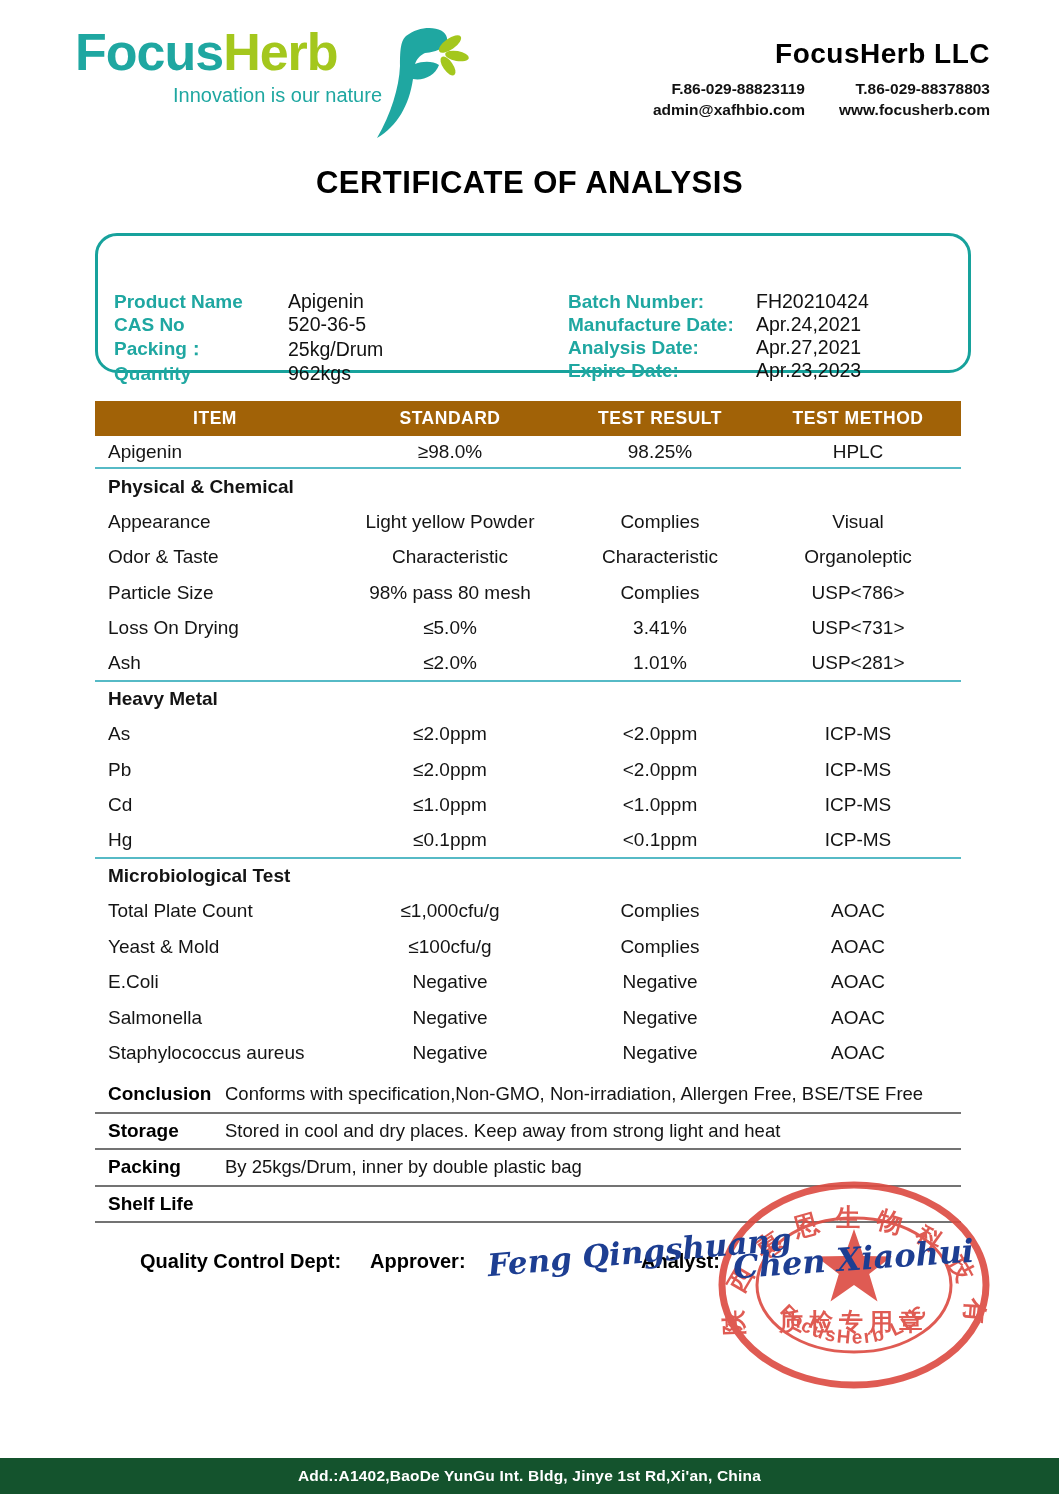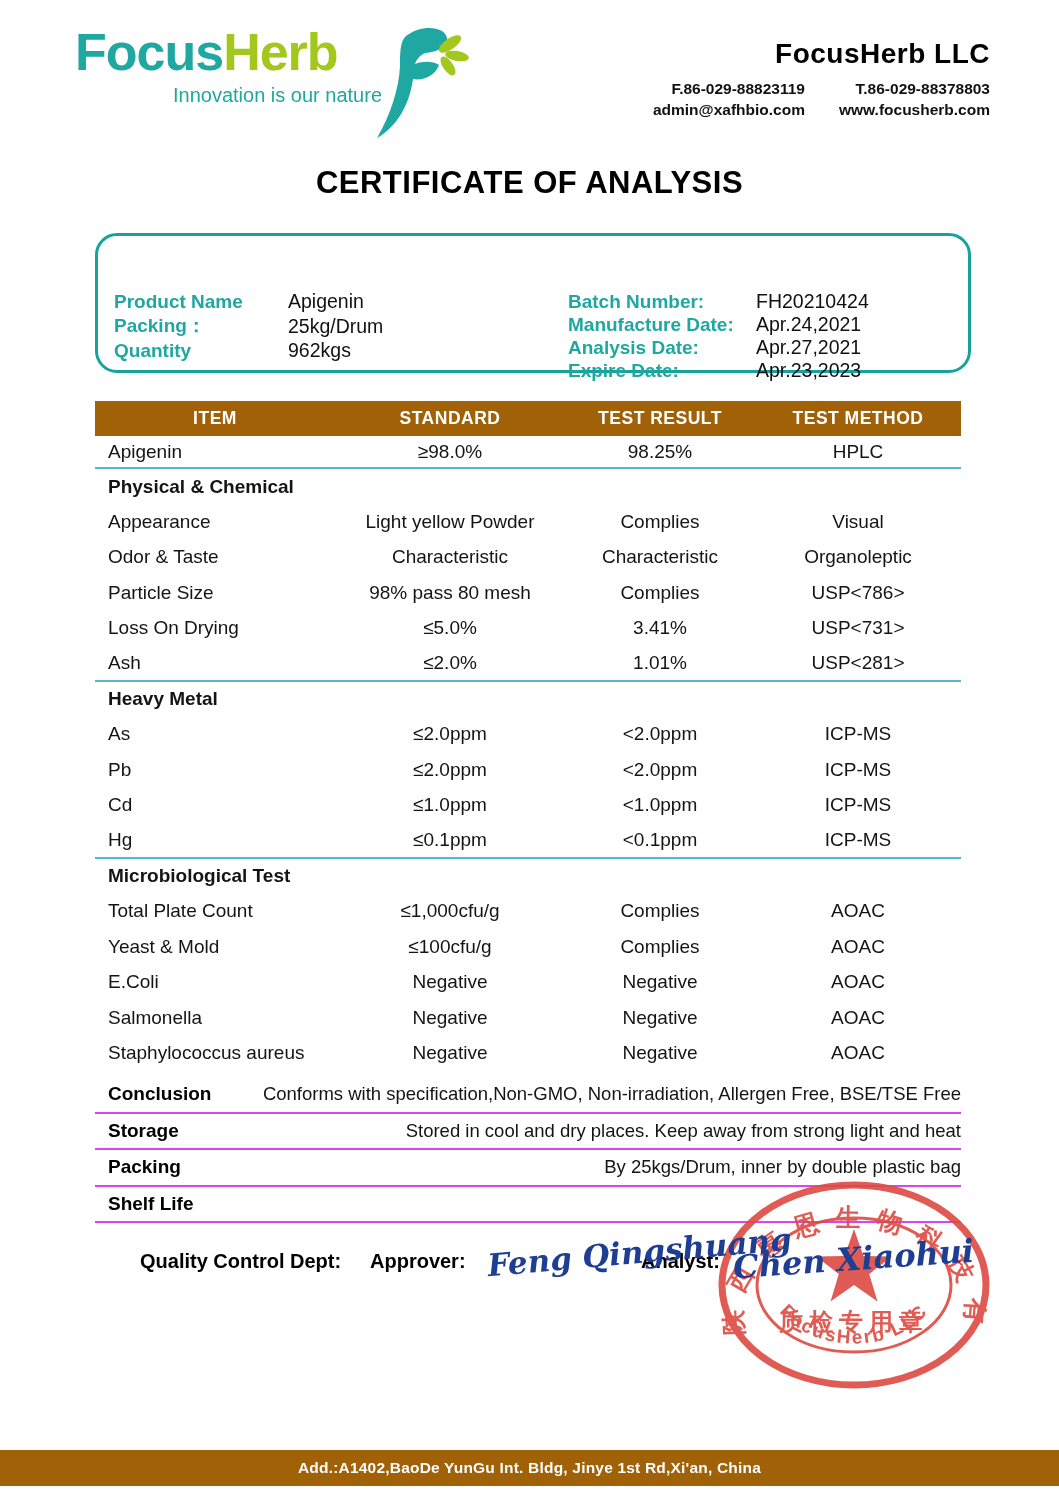--- a/index.html
+++ b/index.html
@@ -38,35 +38,35 @@
   .trow.divider{border-bottom:2px solid #56bac6;}
   .trow.section{height:35px;}
   .section-label{font-weight:bold;font-size:19.5px;color:#000;text-align:left;padding-left:13px;}
   .cell{box-sizing:border-box;font-size:19px;color:#141414;}
   .c0{width:240px;text-align:left;padding-left:13px;}
   .c1{width:230px;text-align:center;}
   .c2{width:190px;text-align:center;}
   .c3{width:206px;text-align:center;}
   
   .notes{position:absolute;top:1077px;left:95px;width:866px;}
-  .note-row{display:flex;align-items:center;height:36.5px;border-bottom:2px solid #d946ef;box-sizing:border-box;justify-content:space-between;}
+  .note-row{display:flex;align-items:center;height:36.5px;border-bottom:2px solid #737373;box-sizing:border-box;}
   .note-label{width:117px;padding-left:13px;font-weight:bold;font-size:19px;color:#000;flex:none;}
   .note-value{font-size:18.5px;color:#141414;white-space:nowrap;}
   
   .sig-label{position:absolute;font-size:20px;font-weight:bold;color:#000;white-space:nowrap;}
   .dept-label{top:1250px;left:140px;}
   .approver-label{top:1250px;left:370px;}
   .analyst-label{top:1250px;left:641px;}
   .signature{position:absolute;font-family:"DejaVu Serif", serif;font-style:italic;font-weight:bold;color:#1d3e92;white-space:nowrap;z-index:5;}
   .approver-sig{top:1234px;left:487px;font-size:31px;transform:rotate(-5deg);}
   .analyst-sig{top:1240px;left:733px;font-size:32px;transform:rotate(-4deg);}
   
   .stamp{position:absolute;top:1178px;left:712px;width:285px;height:215px;opacity:0.9;z-index:3;}
   
-  .footer-bar{position:absolute;left:0;bottom:12px;width:100%;height:36px;background:#a16207;display:flex;align-items:center;justify-content:center;}
+  .footer-bar{position:absolute;left:0;bottom:4px;width:100%;height:36px;background:#14532d;display:flex;align-items:center;justify-content:center;}
   .footer-text{color:#ffffff;font-size:15.5px;font-weight:bold;letter-spacing:0.2px;}
 </style>
 </head>
 <body>
 
 <div class="page">
 
   <div class="logo-block">
     <div class="logo-line">
       <span class="logo-focus">Focus</span><span class="logo-herb">Herb</span>
@@ -93,20 +93,24 @@
     </div>
   </div>
 
   <div class="doc-title">CERTIFICATE OF ANALYSIS</div>
 
   <div class="info-box">
     <div class="info-half info-left">
       <div class="info-row">
         <span class="info-label">Product Name</span>
         <span class="info-value">Apigenin</span>
+      </div>
+      <div class="info-row">
+        <span class="info-label">CAS No</span>
+        <span class="info-value">520-36-5</span>
       </div>
       <div class="info-row">
         <span class="info-label">Packing：</span>
         <span class="info-value">25kg/Drum</span>
       </div>
       <div class="info-row">
         <span class="info-label">Quantity</span>
         <span class="info-value">962kgs</span>
       </div>
     </div>

